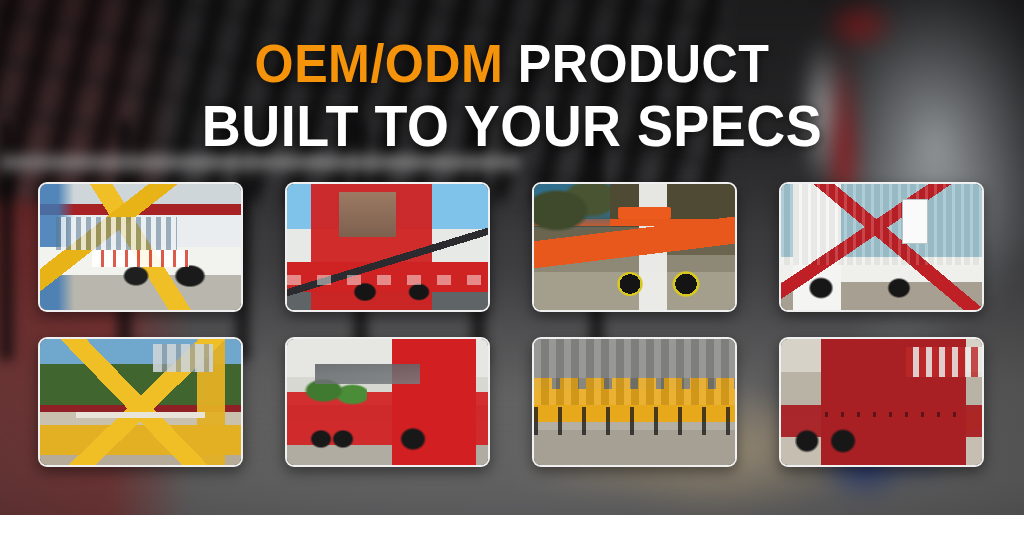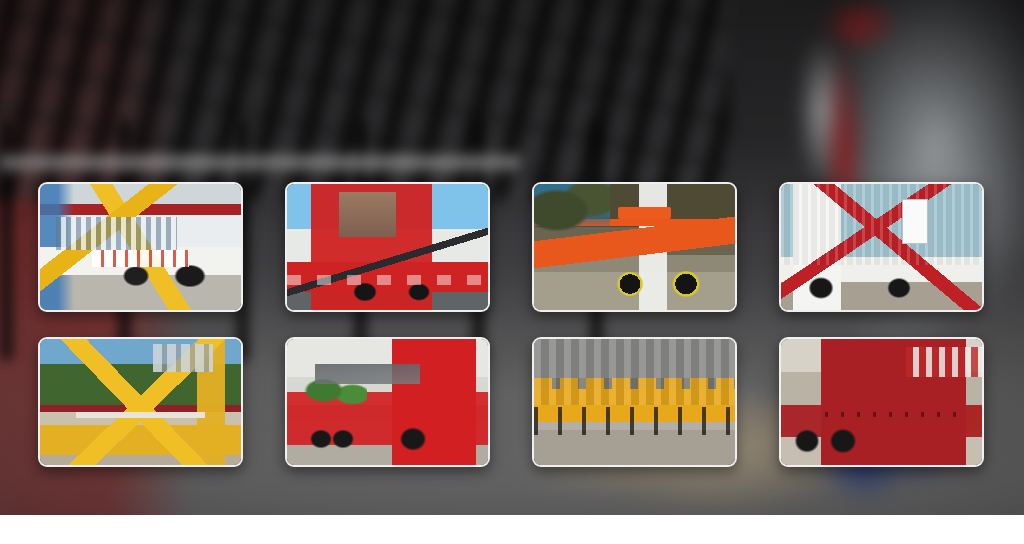--- a/index.html
+++ b/index.html
@@ -195,20 +195,24 @@
 
   <div class="bg-wrap">
     <div class="bg-base"></div>
     <div class="bg-truss"></div>
     <div class="bg-posts"></div>
     <div class="bg-whiteline"></div>
     <div class="bg-machines"></div>
     <div class="bg-vignette"></div>
   </div>
 
+  <div class="headline">
+    <span class="hl-line hl1"><span class="accent">OEM/ODM</span><span class="plain"> PRODUCT</span></span>
+    <span class="hl-line hl2 plain">BUILT TO YOUR SPECS</span>
+  </div>
 
   <div class="grid">
     <div class="card" title="White cargo truck with yellow folding crane parked in front of factory building">
         <div class="photo p1"></div>
       </div>
     <div class="card" title="Red fire truck with extended aerial boom platform on a street">
         <div class="photo p2"></div>
       </div>
     <div class="card" title="Orange underground drilling rig jumbo with yellow wheels outdoors">
         <div class="photo p3"></div>

